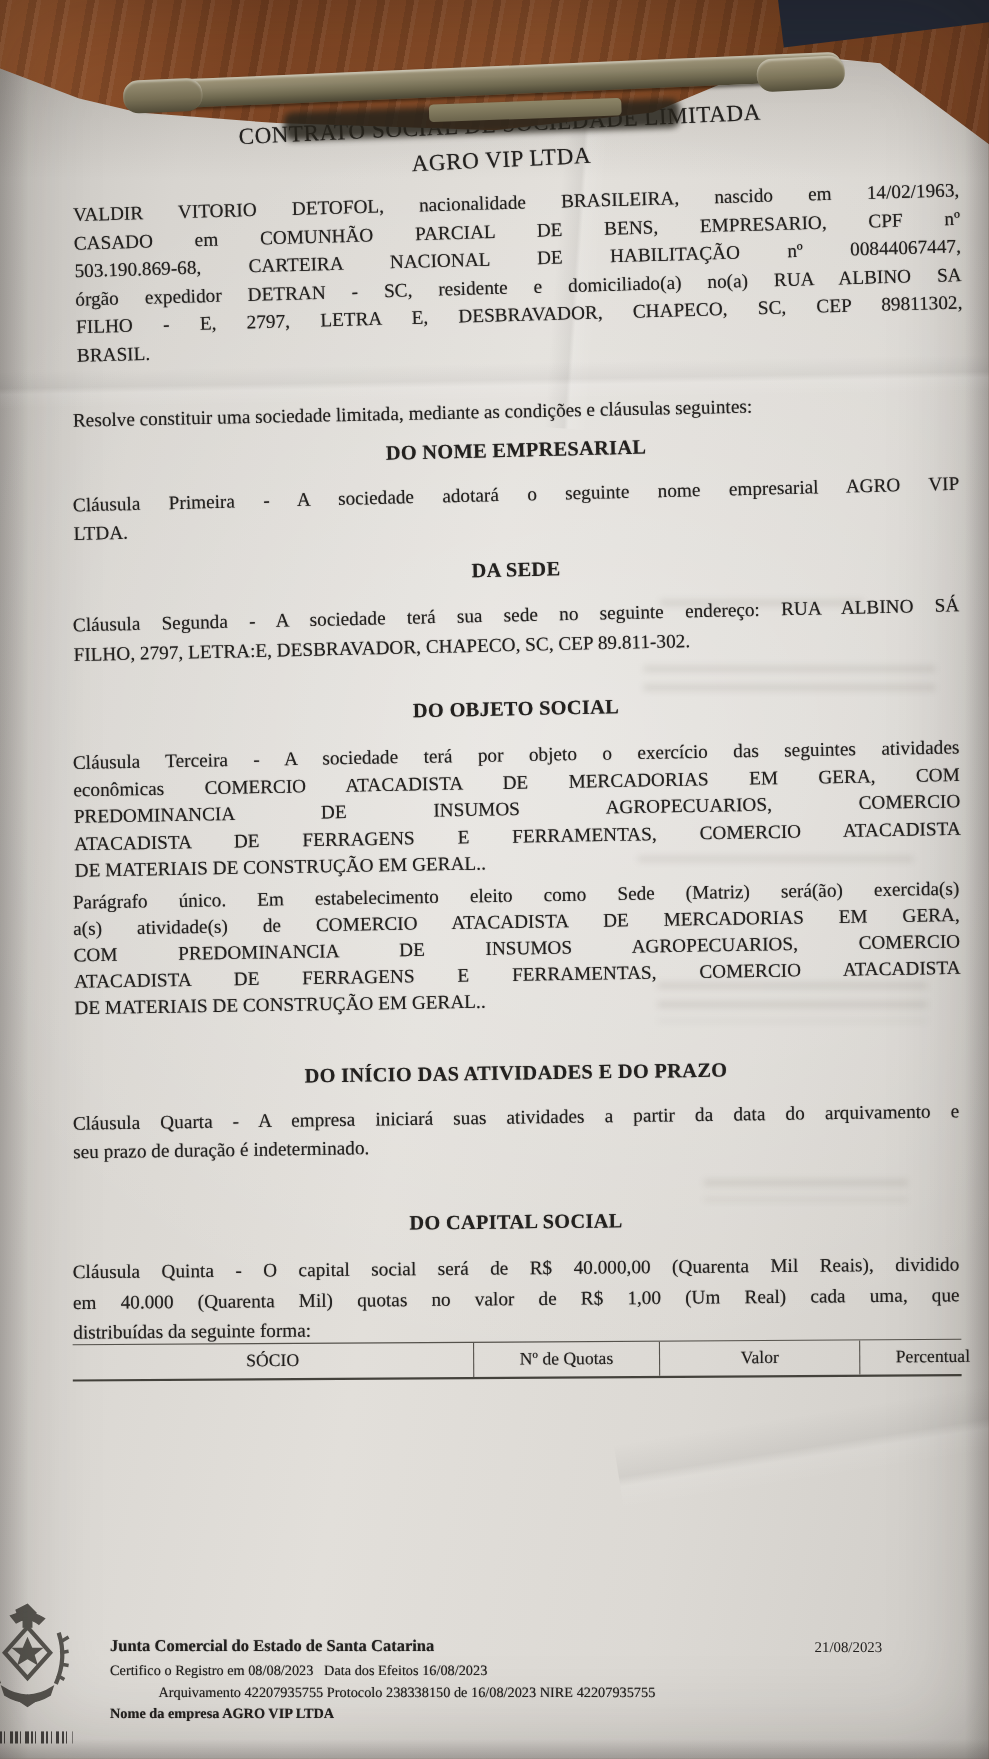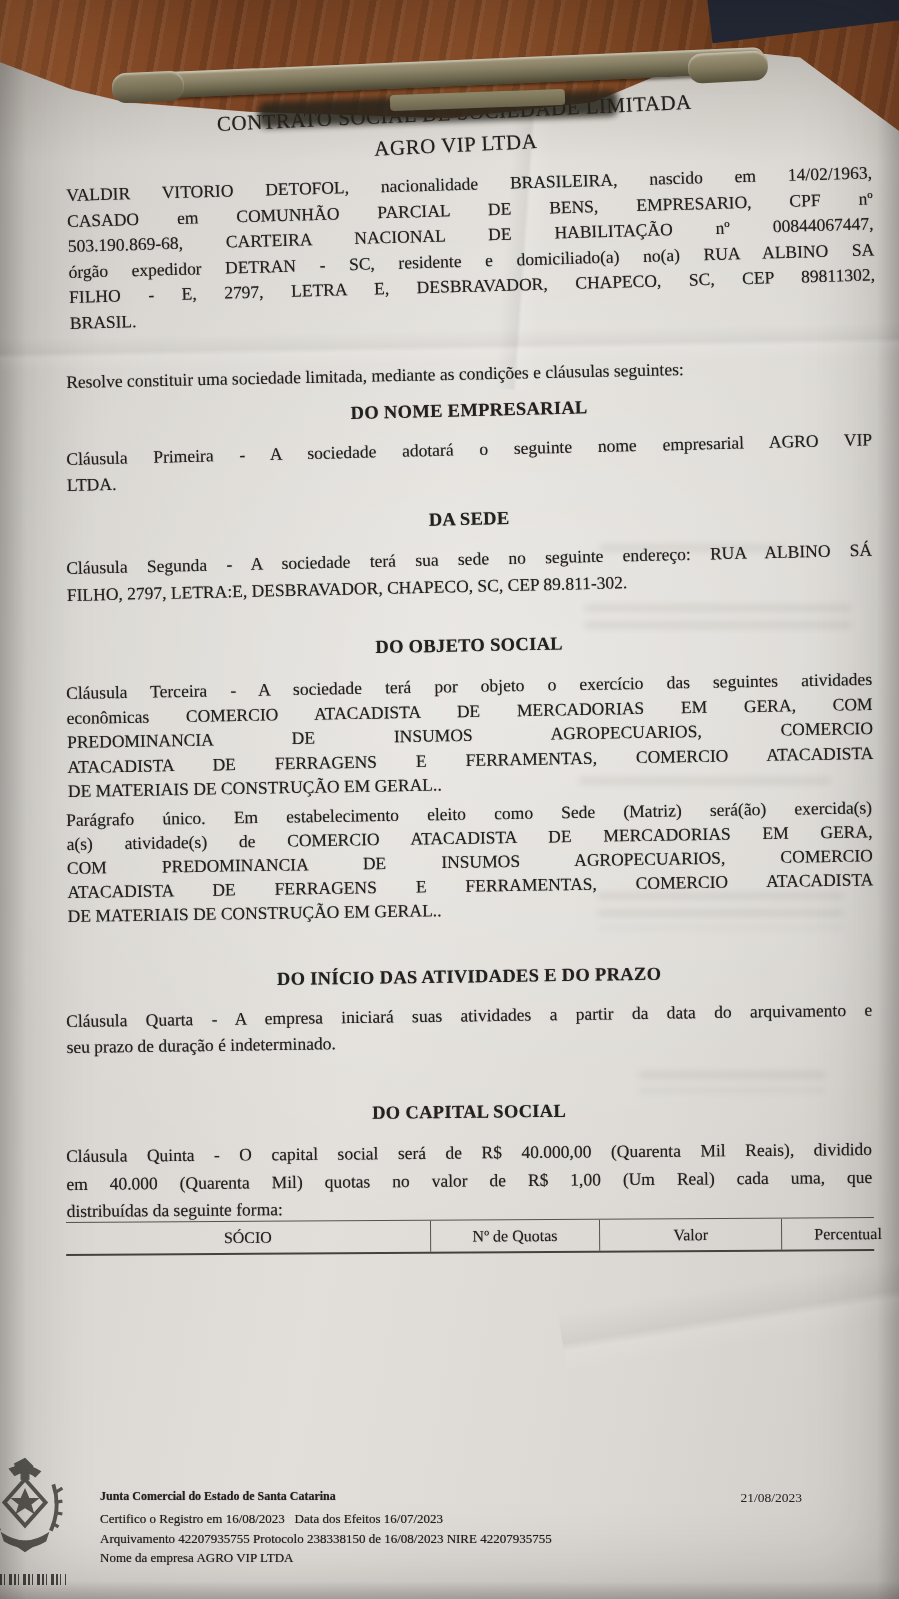--- a/index.html
+++ b/index.html
@@ -66,26 +66,26 @@
   .heading{text-align:center;font-weight:bold;font-size:18.5px;letter-spacing:.3px;}
   
   .quota-table{position:absolute;left:66px;top:1222px;width:808px;height:34px;
     transform:rotate(-.35deg);transform-origin:left top;display:flex;
     border-top:1.5px solid #55524c;border-bottom:2.2px solid #44423c;}
   .quota-cell{display:flex;align-items:center;justify-content:center;
     font-size:16px;text-shadow:0 0 1px rgba(35,33,31,.5);}
   .quota-cell + .quota-cell{border-left:1.5px solid #55524c;}
   .qc1{width:45%;}.qc2{width:21%;}.qc3{width:22.5%;}.qc4{width:11.5%;padding-left:40px;}
   
-  .footer-org{position:absolute;left:100px;top:1489px;font-size:12px;font-weight:bold;
+  .footer-org{position:absolute;left:100px;top:1489px;font-size:15px;font-weight:bold;
     text-shadow:0 0 1px rgba(35,33,31,.6);}
   .footer-date{position:absolute;left:640px;top:1490px;width:162px;text-align:right;font-size:13.5px;}
   .footer-line{position:absolute;left:100px;width:740px;font-size:13px;white-space:pre-wrap;
     text-shadow:0 0 .8px rgba(35,33,31,.6);}
-  .f2{top:1511px;}.f3{top:1531px;}.f4{top:1550px;}
+  .f2{top:1511px;}.f3{top:1531px;margin-left:44px;}.f4{top:1550px;font-weight:bold;}
   .f5{top:1569px;opacity:.8;filter:blur(.4px);}
   .emblem{position:absolute;left:-14px;top:1456px;width:78px;height:116px;opacity:.88;}
   .barcode{position:absolute;left:0;top:1574px;width:66px;height:11px;opacity:.85;
     background:repeating-linear-gradient(90deg,#2c2a28 0 2px,transparent 2px 4px,#2c2a28 4px 5px,transparent 5px 9px,#2c2a28 9px 12px,transparent 12px 14px);}
   .vignette{position:absolute;inset:0;pointer-events:none;
     box-shadow:inset 0 0 90px rgba(20,15,10,.28);}
 </style>
 </head>
 <body>
 
@@ -186,21 +186,21 @@
         <path d="M6 28 l-5 -3 M7 36 l-6 -1 M7 44 l-6 1 M9 52 l-5 3" stroke-width="2.5"></path>
         <path d="M54 28 l5 -3 M53 36 l6 -1 M53 44 l6 1 M51 52 l5 3" stroke-width="2.5"></path>
         <path d="M12 60 Q30 72 48 60 L46 66 Q30 76 14 66 Z"></path>
         <path d="M24 70 L30 66 L36 70 L30 74 Z"></path>
       </g>
     </svg>
     <div class="barcode"></div>
 
     <div class="footer-org">Junta Comercial do Estado de Santa Catarina</div>
     <div class="footer-date">21/08/2023</div>
-    <div class="footer-line f2">Certifico o Registro em 16/08/2023   Data dos Efeitos 16/07/2023</div>
+    <div class="footer-line f2">Certifico o Registro em 08/08/2023   Data dos Efeitos 16/08/2023</div>
     <div class="footer-line f3">Arquivamento 42207935755 Protocolo 238338150 de 16/08/2023 NIRE 42207935755</div>
     <div class="footer-line f4">Nome da empresa AGRO VIP LTDA</div>
   </div>
 
   <div class="clip-shadow"></div>
   <div class="clip-bar"></div>
   <div class="clip-end-left"></div>
   <div class="clip-end-right"></div>
   <div class="clip-tab"></div>
 

